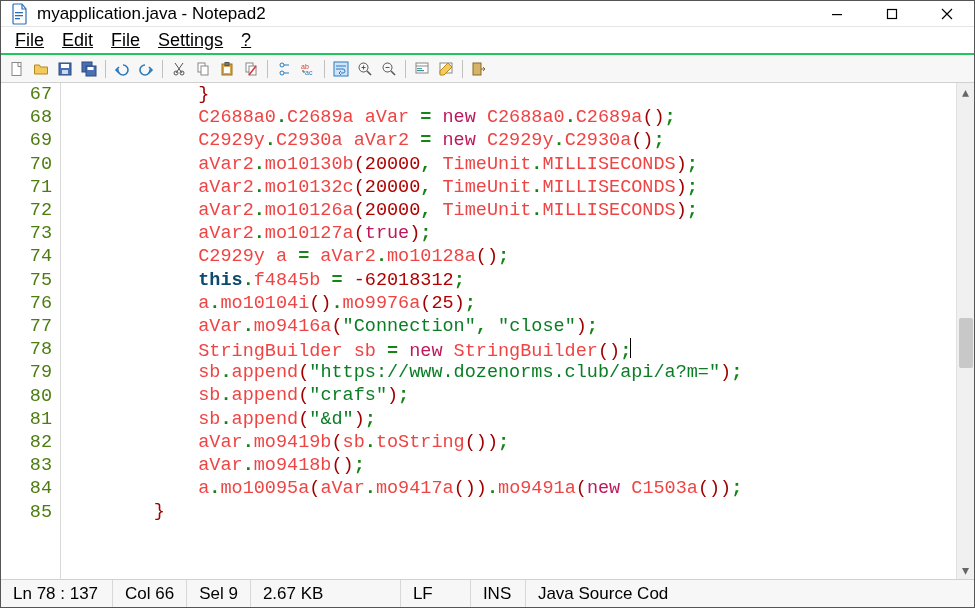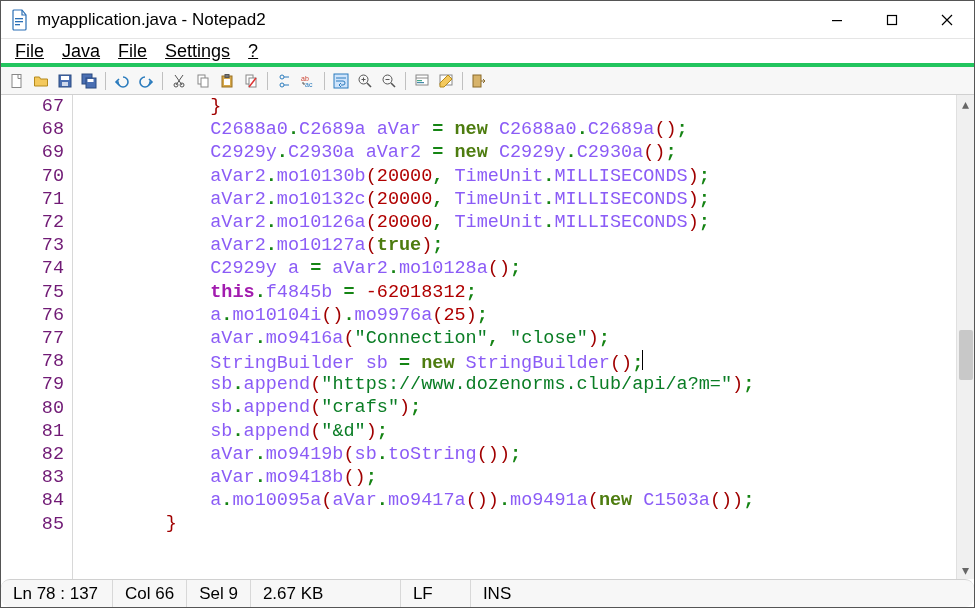--- a/index.html
+++ b/index.html
@@ -13,21 +13,21 @@
     color: #000;
   }
   .window {
     width: 975px; height: 608px;
     border: 1px solid #555;
     display: flex; flex-direction: column;
     background: #fff;
   }
   
   .titlebar {
-    height: 38px;
+    height: 26px;
     display: flex; align-items: center;
     background: #fff;
     border-bottom: 1px solid #e5e5e5;
   }
   .titlebar .app-icon {
     width: 18px; height: 22px;
     margin: 0 8px 0 10px;
     position: relative;
   }
   .titlebar .app-icon svg { display:block; }
@@ -43,21 +43,21 @@
     color: #000;
   }
   .winbtn svg { width: 12px; height: 12px; }
 
   
   .menubar {
     height: 28px;
     display: flex; align-items: center;
     padding: 0 6px;
     font-size: 18px;
-    border-bottom: 4px solid #22c55e;
+    border-bottom: 2px solid #22c55e;
   }
   .menubar .menuitem {
     padding: 2px 8px;
     margin-right: 2px;
   }
   .menubar .menuitem .ul { text-decoration: underline; }
 
   
   .toolbar {
     height: 28px;
@@ -91,40 +91,40 @@
   .editor {
     flex: 1;
     display: flex;
     font-family: Consolas, "Courier New", monospace;
     font-size: 18.5px;
     line-height: 23.2px;
     white-space: pre;
     overflow: hidden;
   }
   .gutter {
-    width: 72px;
+    width: 60px;
     text-align: right;
     padding-right: 8px;
-    color: #701a75;
+    color: #4d7c0f;
     border-right: 1px solid #d8d8d8;
     user-select: none;
   }
   .code {
     flex: 1;
     padding-left: 4px;
     position: relative;
   }
   .codeline { display:block; height:23.2px; }
-  .tk-kw { color:#4d7c0f; font-weight:bold; }
-  .tk-this { color:#a21caf; font-weight:bold; }
+  .tk-kw { color:#be185d; font-weight:normal; }
+  .tk-this { color:#0c4a6e; font-weight:bold; }
   .tk-op { color:#158514; font-weight:bold; }
   .tk-paren { color:#a00000; }
   .tk-num { color:#b00000; }
   .tk-str { color:#0a7d25; }
-  .tk-id { color:#8b5cf6; }
+  .tk-id { color:#ef4444; }
   .tk-dot { color:#148313; font-weight:bold;}
   .tk-semi { color:#148313; font-weight:bold;}
   .tk-comma { color:#148313; font-weight:bold;}
   .caret {
     display:inline-block;
     width:1px; height:20px;
     background:#000;
     vertical-align:-2px;
     margin-left:-1px;
   }
@@ -149,21 +149,20 @@
     border-radius:2px;
   }
 
   
   .statusbar {
     height: 28px;
     display:flex; align-items:center;
     border-top: 1px solid #d0d0d0;
     font-size: 17px;
     background:#f7f7f7;
-    border-radius:9px;
   }
   .statusbar .cell {
     padding: 0 12px;
     border-right: 1px solid #d8d8d8;
     height:100%;
     display:flex; align-items:center;
     white-space:nowrap;
   }
   .statusbar .cell:last-child { border-right:none; flex:1 0 auto; overflow:hidden; }
 </style>
@@ -197,21 +196,21 @@
       <div class="winbtn close">
           <svg viewBox="0 0 12 12">
             <path d="M1 1l10 10M11 1L1 11" stroke="currentColor" stroke-width="1.2"></path>
           </svg>
         </div>
     </div>
   </div>
 
   <div class="menubar">
     <span class="menuitem"><span class="ul">File</span></span>
-    <span class="menuitem"><span class="ul">Java</span></span>
+    <span class="menuitem"><span class="ul">Edit</span></span>
     <span class="menuitem"><span class="ul">File</span></span>
     <span class="menuitem"><span class="ul">Settings</span></span>
     <span class="menuitem"><span class="ul">?</span></span>
   </div>
 
   <div class="toolbar" id="toolbar">
       <div class="tbtn">
         <svg viewBox="0 0 16 16">
           <rect x="3" y="1.5" width="9" height="13" fill="#fff" stroke="#888"></rect>
           <path d="M9 1.5v4h3" fill="none" stroke="#888"></path>
@@ -369,15 +368,16 @@
     </div>
   </div>
 
   <div class="statusbar">
     <div class="cell" style="min-width:112px">Ln 78 : 137</div>
     <div class="cell" style="min-width:70px">Col 66</div>
     <div class="cell" style="min-width:60px">Sel 9</div>
     <div class="cell" style="min-width:150px">2.67 KB</div>
     <div class="cell" style="min-width:70px">LF</div>
     <div class="cell" style="min-width:55px">INS</div>
+    <div class="cell">Java Source Cod</div>
   </div>
 
 </div>
 
 </body></html>

